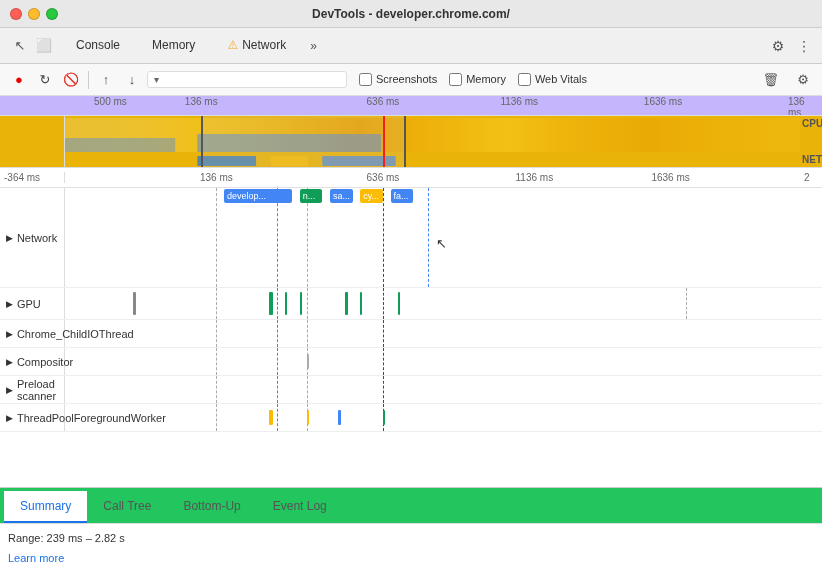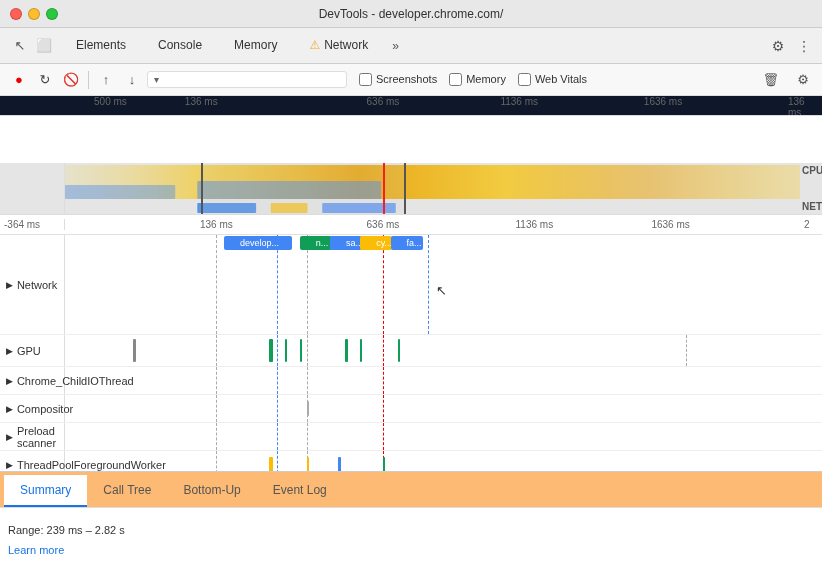--- a/index.html
+++ b/index.html
@@ -36,21 +36,21 @@
       height: 12px;
       border-radius: 50%;
       border: 1px solid rgba(0,0,0,0.2);
     }
     .btn-close { background: #ff5f57; }
     .btn-min { background: #ffbd2e; }
     .btn-max { background: #28c840; }
     .title-bar-title {
       font-size: 12px;
       color: #333;
-      font-weight: 400;
+      font-weight: 700;
     }
 
     
     .main-tabs {
       background: #f0f0f0;
       display: flex;
       align-items: center;
       height: 36px;
       border-bottom: 1px solid #ccc;
       padding: 0 4px;
@@ -171,21 +171,21 @@
       flex: 1;
       display: flex;
       flex-direction: column;
       overflow: hidden;
       background: #fff;
     }
 
     
     .time-ruler {
       height: 20px;
-      background: #0f172a;
+      background: #c4b5fd;
       border-bottom: 1px solid #ddd;
       display: flex;
       align-items: flex-end;
       position: relative;
       overflow: hidden;
     }
     .time-ruler-left {
       width: 65px;
       min-width: 65px;
       background: #f5f5f5;
@@ -201,26 +201,25 @@
       position: absolute;
       top: 0;
       font-size: 10px;
       color: #666;
       transform: translateX(-50%);
     }
 
     
     .chart-area {
       height: 52px;
-      background: #e5e5e5;
+      background: #eab308;
       border-bottom: 1px solid #ddd;
       display: flex;
       position: relative;
       overflow: hidden;
-      margin-top: 47px;
     }
     .chart-left {
       width: 65px;
       min-width: 65px;
       border-right: 1px solid #ddd;
     }
     .chart-main {
       flex: 1;
       position: relative;
     }
@@ -321,21 +320,21 @@
       overflow: hidden;
     }
     .network-pill {
       position: absolute;
       height: 14px;
       top: 50%;
       transform: translateY(-50%);
       border-radius: 2px;
       display: flex;
       align-items: center;
-      padding: 0 16px;
+      padding: 0 3px;
       font-size: 9px;
       color: #fff;
       white-space: nowrap;
       overflow: hidden;
     }
     
     .vline {
       position: absolute;
       top: 0;
       bottom: 0;
@@ -347,21 +346,21 @@
       position: absolute;
       width: 3px;
       top: 4px;
       bottom: 4px;
       border-radius: 1px;
     }
 
     
     .bottom-tabs {
       height: 36px;
-      background: #fdba74;
+      background: #22c55e;
       border-top: 1px solid #ccc;
       display: flex;
       align-items: flex-end;
       padding: 0 4px;
     }
     .bottom-tab {
       padding: 0 16px;
       height: 32px;
       display: flex;
       align-items: center;
@@ -373,21 +372,21 @@
     .bottom-tab.active {
       color: #1a73e8;
       border-bottom: 2px solid #1a73e8;
       background: #fff;
     }
 
     
     .status-bar {
       background: #fff;
       border-top: 1px solid #ddd;
-      padding: 12px 8px;
+      padding: 4px 8px;
       font-size: 11px;
       color: #333;
     }
     .status-range {
       padding: 4px 0;
     }
     .status-blocking {
       padding: 4px 0;
       display: flex;
       align-items: center;
@@ -410,21 +409,20 @@
     <div class="window-btn btn-max"></div>
   </div>
   <span class="title-bar-title">DevTools - developer.chrome.com/</span>
 </div>
 
 <div class="main-tabs">
   <div class="nav-icons">
     <div class="nav-icon">↖</div>
     <div class="nav-icon">⬜</div>
   </div>
-  <div class="tab">Elements</div>
   <div class="tab">Console</div>
   <div class="tab">Memory</div>
   <div class="tab">
     <span style="color:#f5a623;margin-right:4px;">⚠</span>Network
   </div>
   <div class="tab-more">»</div>
   <div class="tab-settings">
     <div class="settings-icon">⚙</div>
     <div class="settings-icon">⋮</div>
   </div>

